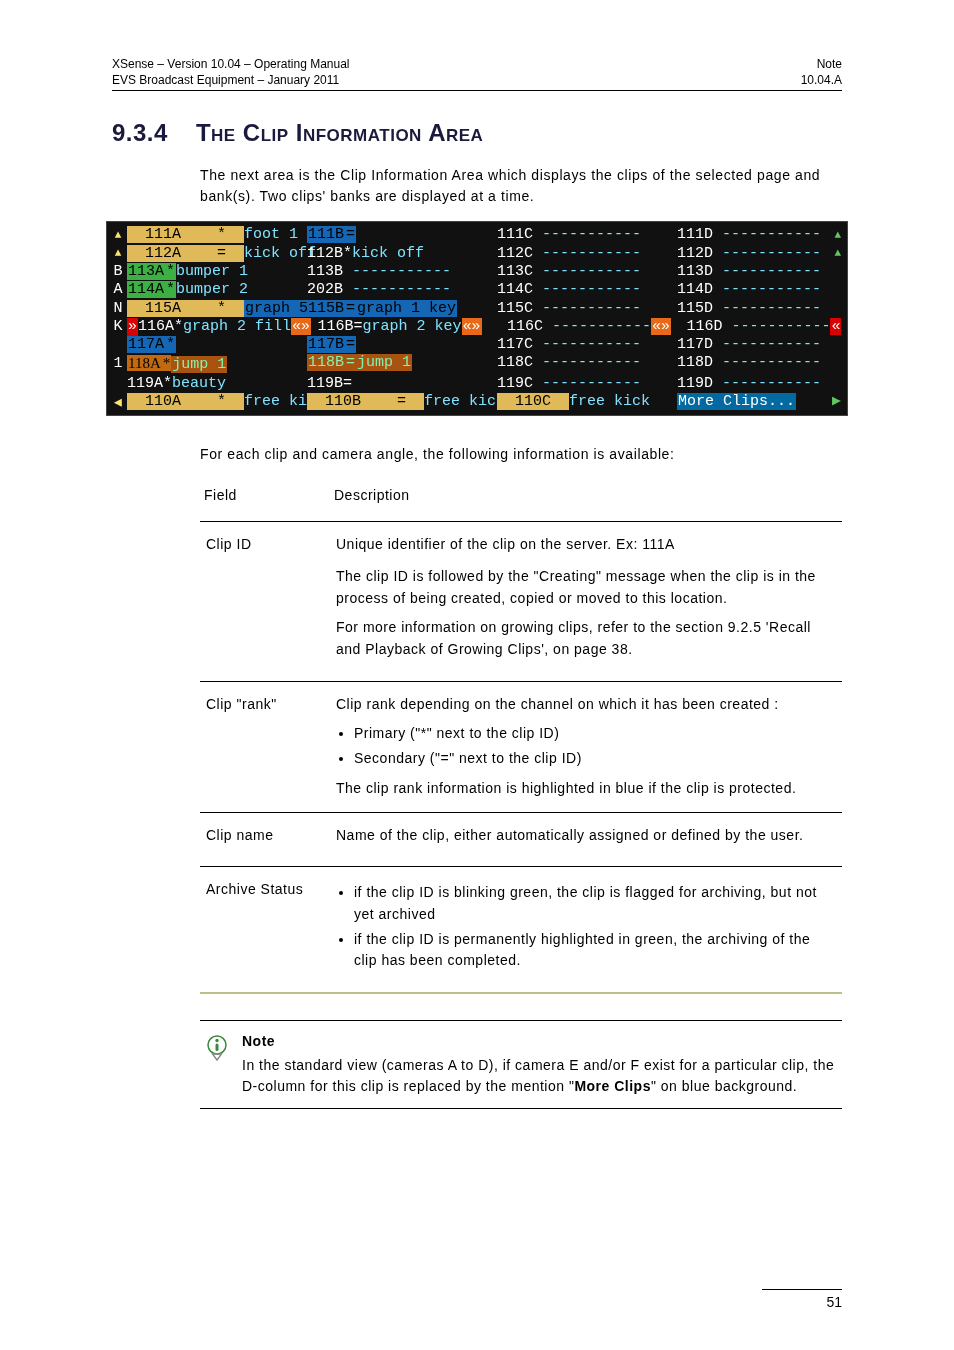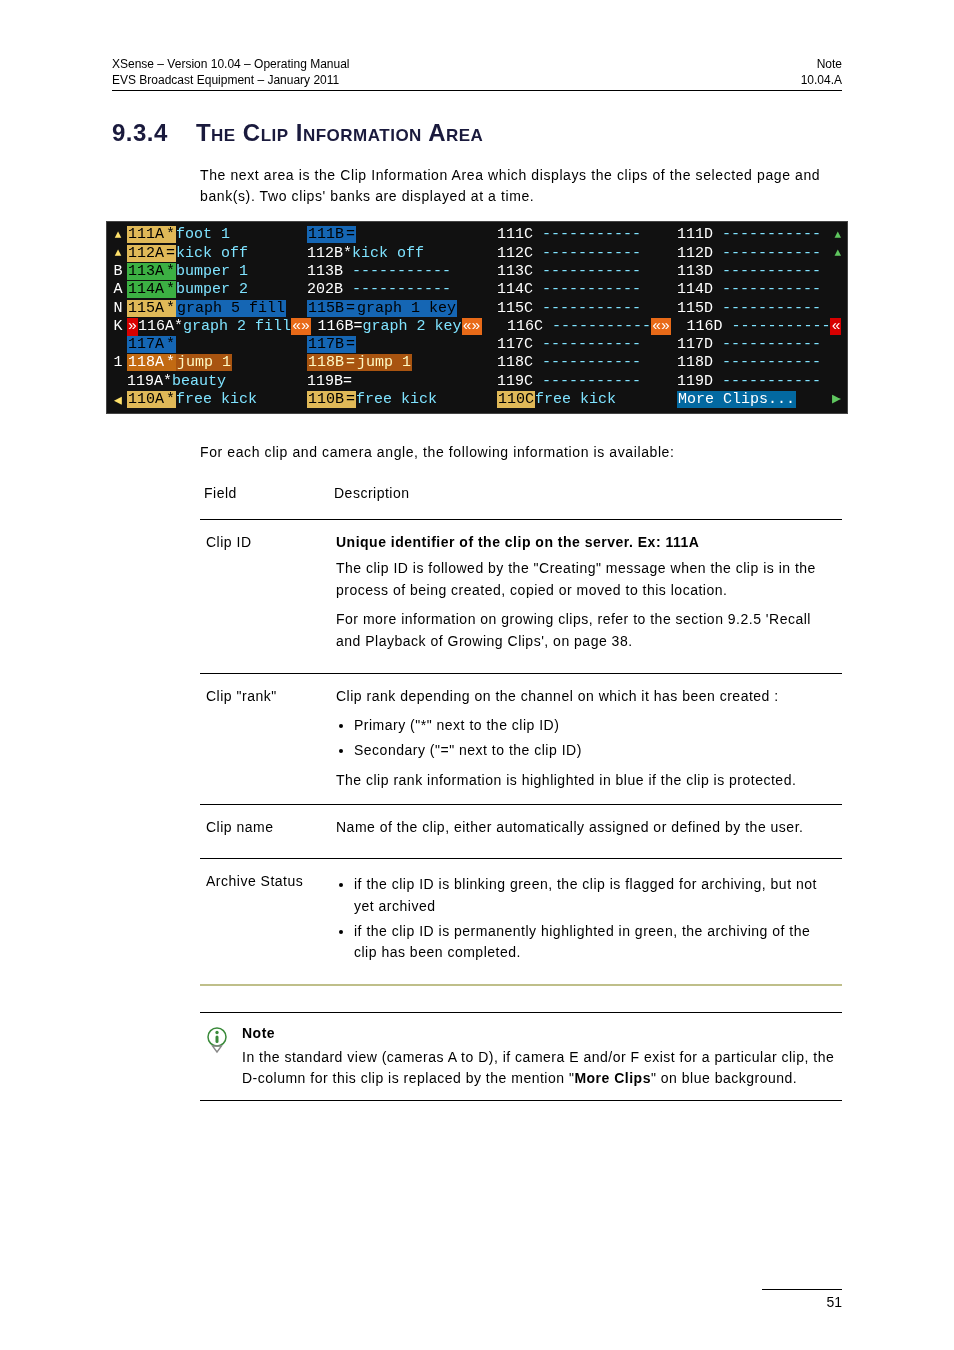--- a/index.html
+++ b/index.html
@@ -73,24 +73,24 @@
   .g-white{color:#fff;}
   .glyph-up{font-size:11px;line-height:1;}
   .glyph-left{font-size:13px;line-height:1;}
   .cell{min-width:0;}
   .wA{width:180px;}
   .wB{width:190px;}
   .wC{width:180px;}
   .wD{flex:1 1 auto;}
   .id{color:var(--term-white);}
   .name{color:var(--term-cyan);}
-  .hl-yellow{background:var(--term-sel-yellow);color:#000;padding:0 1px;}
+  .hl-yellow{background:var(--term-sel-yellow);color:#000;padding:0 18px;}
   .hl-green{background:var(--term-green);color:#000;padding:0 1px;}
-  .hl-orange{background:var(--term-orange);color:#ffffff;padding:0 1px;}
-  .hl-dk-orange{background:var(--term-dk-orange);color:#fef9c3;padding:0 1px;}
+  .hl-orange{background:var(--term-orange);color:#000000;padding:0 1px;font-family:Liberation Serif, serif;}
+  .hl-dk-orange{background:var(--term-dk-orange);color:#86efac;padding:0 1px;}
   .hl-blue-bri{background:#0369a1;color:#fff;padding:0 1px;}
   .hl-blue-dk{background:#1566b4;color:#000000;padding:0 1px;}
   .hl-orange-ico{background:#e86a18;color:#fff;padding:0 1px;}
   .hl-red{background:var(--term-red);color:#fff;padding:0 1px;}
   .dashes{color:var(--term-cyan);}
   .nav-end{display:inline-flex;align-items:center;justify-content:flex-end;width:18px;}
   .nav-tri{color:#5fc75f;}
 
   
   table.fields{width:100%;border-collapse:collapse;font-size:14px;letter-spacing:0.5px;margin-left:0;}
@@ -219,21 +219,21 @@
         <thead>
           <tr>
             <th>Field</th>
             <th>Description</th>
           </tr>
         </thead>
         <tbody id="fields-body">
             <tr>
               <td>Clip ID</td>
               <td>
-                <div style="margin-bottom: 4px; font-weight: bold;">Unique identifier of the clip on the server. Ex: 111A</div>
+                <div style="margin-bottom: 10px;">Unique identifier of the clip on the server. Ex: 111A</div>
                 <div style="margin-bottom: 8px;">The clip ID is followed by the "Creating" message when the clip is in the process of being created, copied or moved to this location.</div>
                 <div style="margin-bottom: 8px;">For more information on growing clips, refer to the section 9.2.5 'Recall and Playback of Growing Clips', on page 38.</div>
               </td>
             </tr>
             <tr>
               <td>Clip "rank"</td>
               <td>
                 <div style="margin-bottom: 8px;">Clip rank depending on the channel on which it has been created :</div>
                 <ul class="bul">
                   <li>Primary ("*" next to the clip ID)</li>

